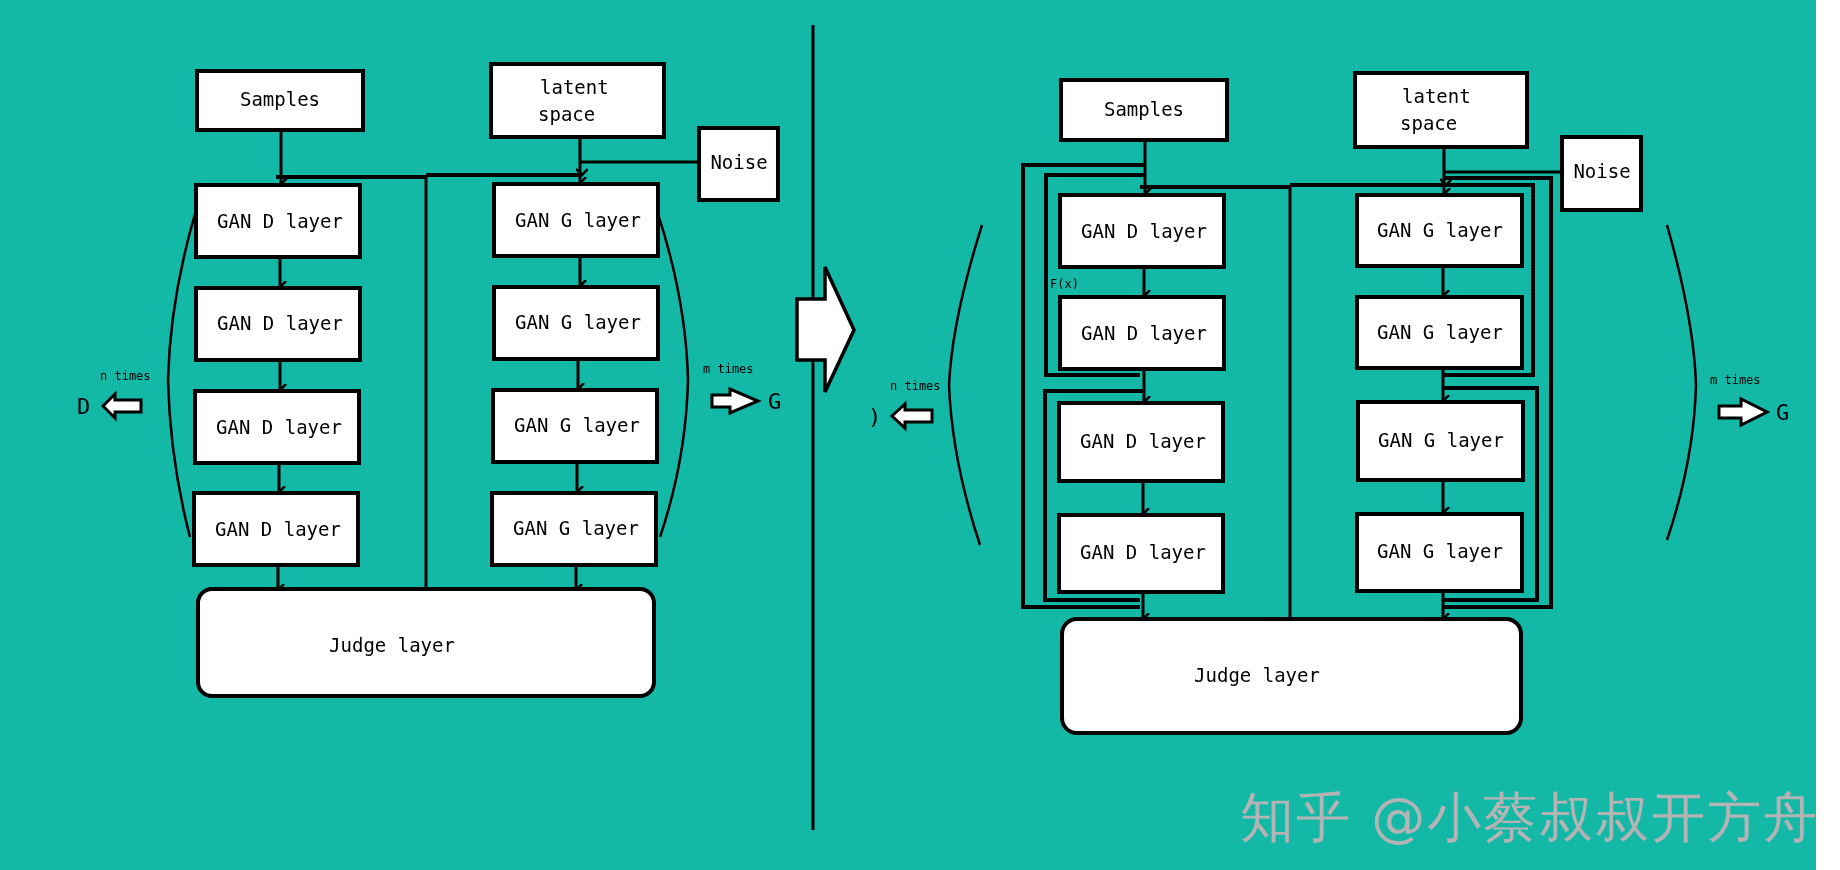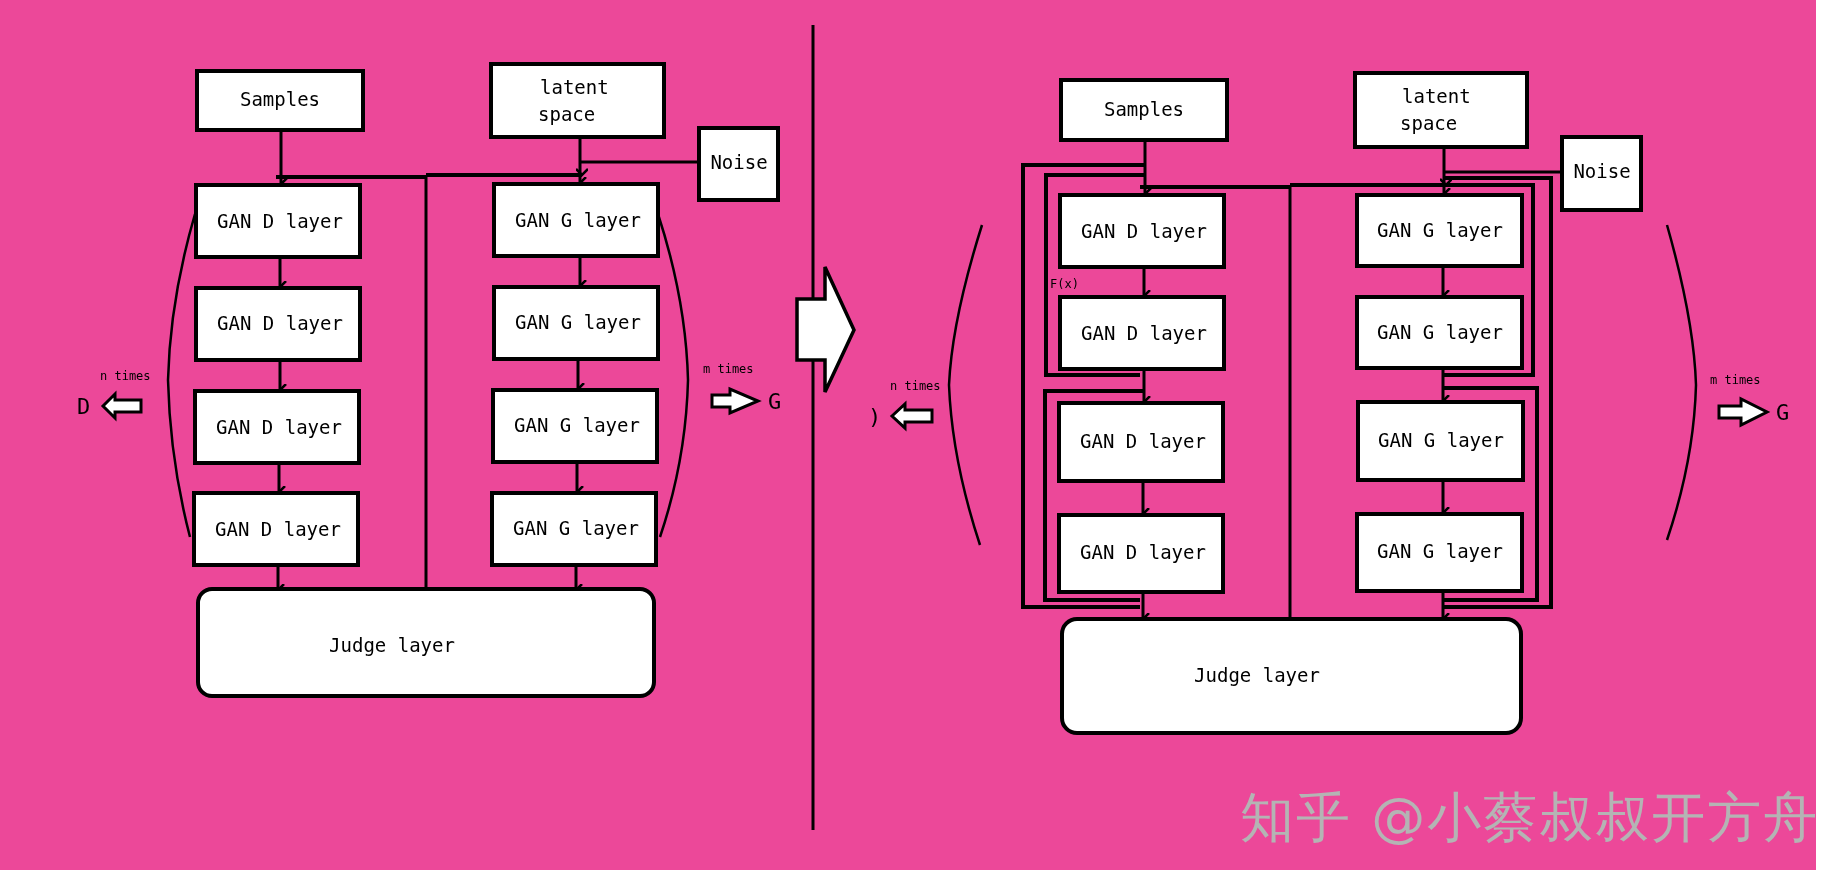--- a/index.html
+++ b/index.html
@@ -1,16 +1,16 @@
 <!DOCTYPE html>
 <html><head>
 <meta charset="utf-8">
 <style>
   html, body { margin: 0; padding: 0; background: #ffffff; }
-  #canvas { position: relative; width: 1816px; height: 870px; background: #ec4899; overflow: hidden; }
+  #canvas { position: relative; width: 1816px; height: 870px; background: #14b8a6; overflow: hidden; }
   svg { position: absolute; left: 0; top: 0; }
   .box { fill: #ffffff; stroke: #000; stroke-width: 4; }
   .line { stroke: #000; stroke-width: 3; fill: none; }
   .thick { stroke: #000; stroke-width: 4; fill: none; }
   .thin { stroke: #000; stroke-width: 2.5; fill: none; }
   .lbl { font-family: "DejaVu Sans Mono", monospace; font-size: 19px; fill: #000; }
   .small { font-family: "DejaVu Sans Mono", monospace; font-size: 12px; fill: #000; }
   .big { font-family: "DejaVu Sans Mono", monospace; font-size: 22px; fill: #000; }
   .wm { font-family: "DejaVu Sans", sans-serif; font-size: 54px; fill: #b4b4b4; letter-spacing: 2px; }
 </style>

